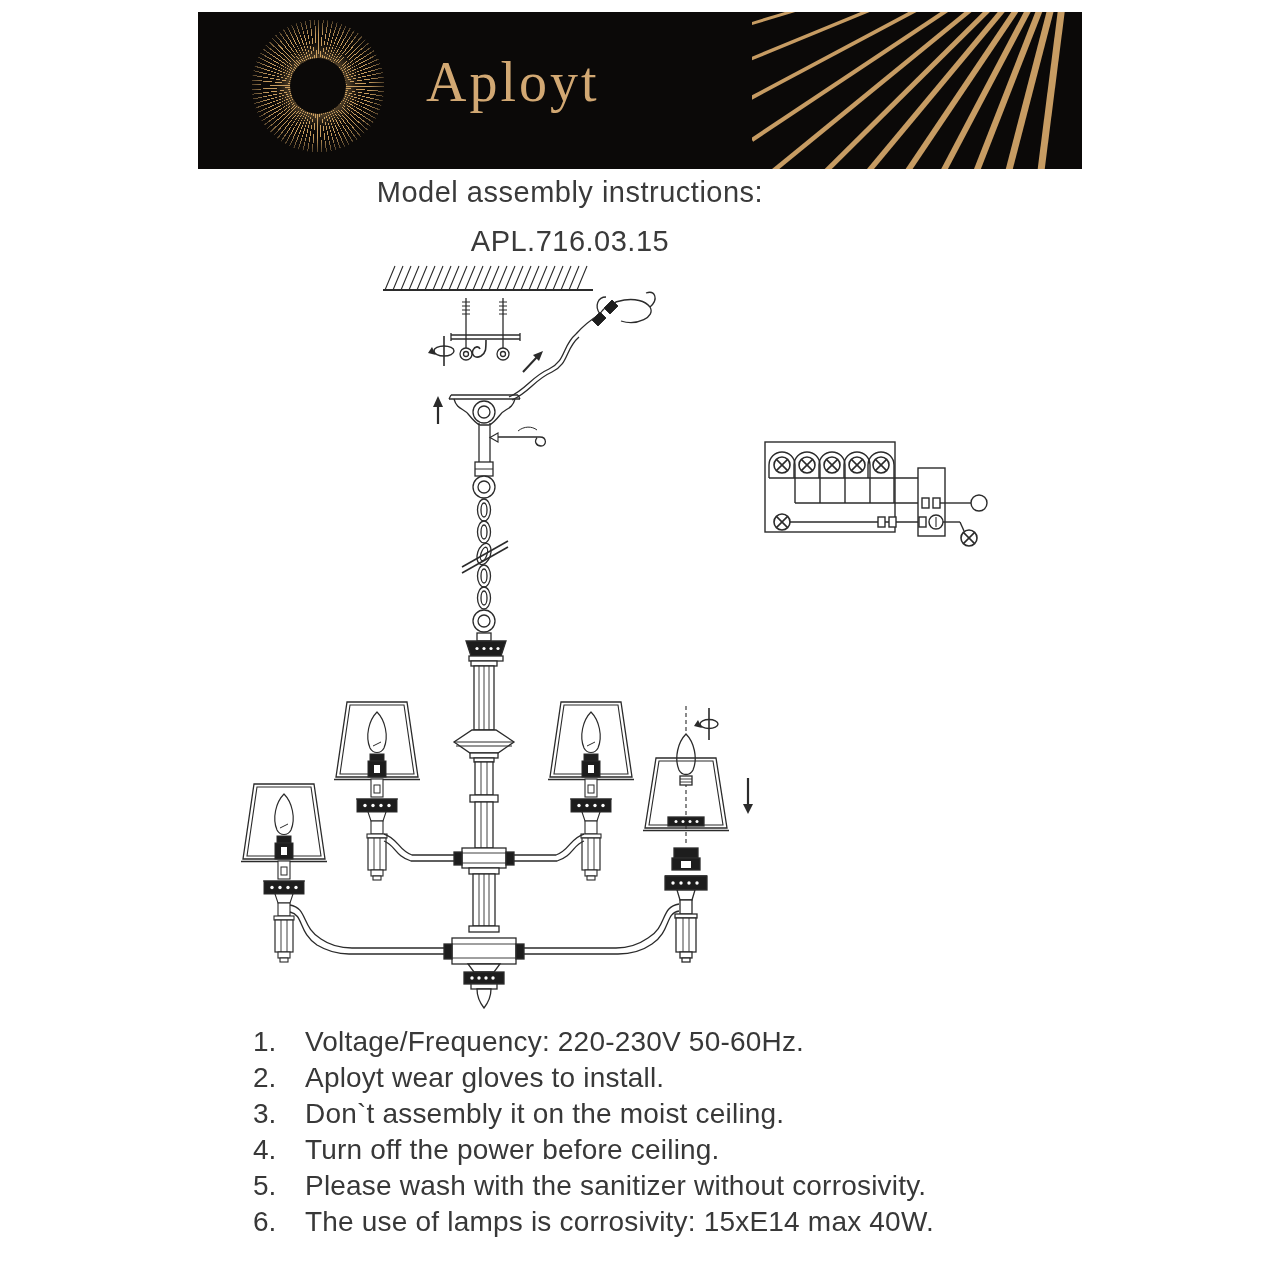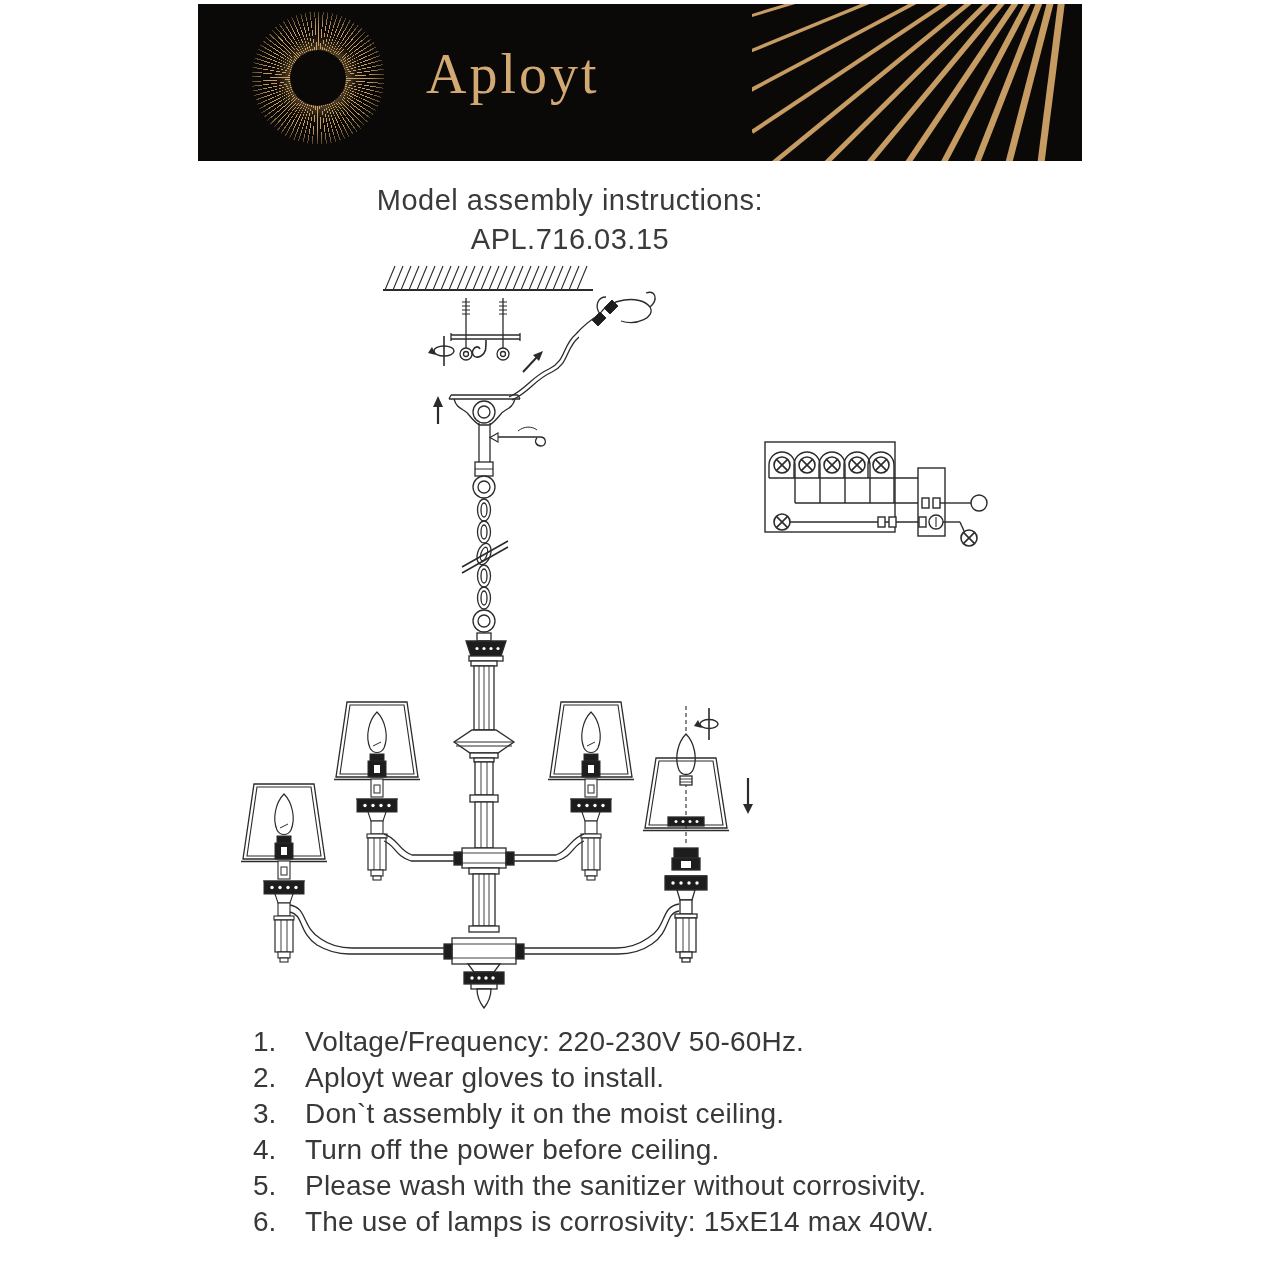--- a/index.html
+++ b/index.html
@@ -1,32 +1,32 @@
 <!DOCTYPE html>
 <html><head>
 <meta charset="utf-8">
 <style>
   html,body{margin:0;padding:0;background:#ffffff;}
   .page{position:relative;width:1280px;height:1280px;background:#ffffff;overflow:hidden;
         font-family:"Liberation Sans", sans-serif;}
   
-  .banner{position:absolute;left:198px;top:4px;width:884px;height:157px;background:#0b0908;overflow:hidden;}
+  .banner{position:absolute;left:198px;top:12px;width:884px;height:157px;background:#0b0908;overflow:hidden;}
   .sunburst{position:absolute;left:54px;top:8px;width:132px;height:132px;border-radius:50%;
       background:repeating-conic-gradient(rgba(209,164,100,0.95) 0deg 0.9deg, transparent 0.9deg 4.1deg);}
   .sunburst-fade{position:absolute;left:54px;top:8px;width:132px;height:132px;border-radius:50%;
       background:radial-gradient(circle, rgba(11,9,8,0) 0 38%, rgba(11,9,8,0) 55%, #0b0908 80%);}
   .sunburst-core{position:absolute;left:92px;top:46px;width:56px;height:56px;border-radius:50%;
       background:#0b0908;box-shadow:0 0 16px 4px rgba(216,172,104,0.55);}
   .brand{position:absolute;left:228px;top:42px;color:#d2a873;font-family:"Liberation Serif", serif;
       font-size:56px;font-weight:400;letter-spacing:3px;line-height:1;}
   .rays{position:absolute;right:0;top:0;}
   
-  .title-block{position:absolute;left:0;top:184px;width:1140px;text-align:center;color:#3a3a3a;}
+  .title-block{position:absolute;left:0;top:176px;width:1140px;text-align:center;color:#3a3a3a;}
   .title-line{font-size:29px;letter-spacing:0.5px;}
-  .model-line{font-size:29px;letter-spacing:0.5px;margin-top:6px;}
+  .model-line{font-size:29px;letter-spacing:0.5px;margin-top:16px;}
   
   .diagram{position:absolute;left:0;top:0;width:1280px;height:1280px;}
   
   .list{position:absolute;left:253px;top:1026px;width:860px;color:#383838;font-size:28px;}
   .li{display:flex;align-items:baseline;height:36px;}
   .num{width:52px;flex:0 0 52px;}
   .txt{white-space:nowrap;letter-spacing:0.2px;}
 </style>
 </head>
 <body>

